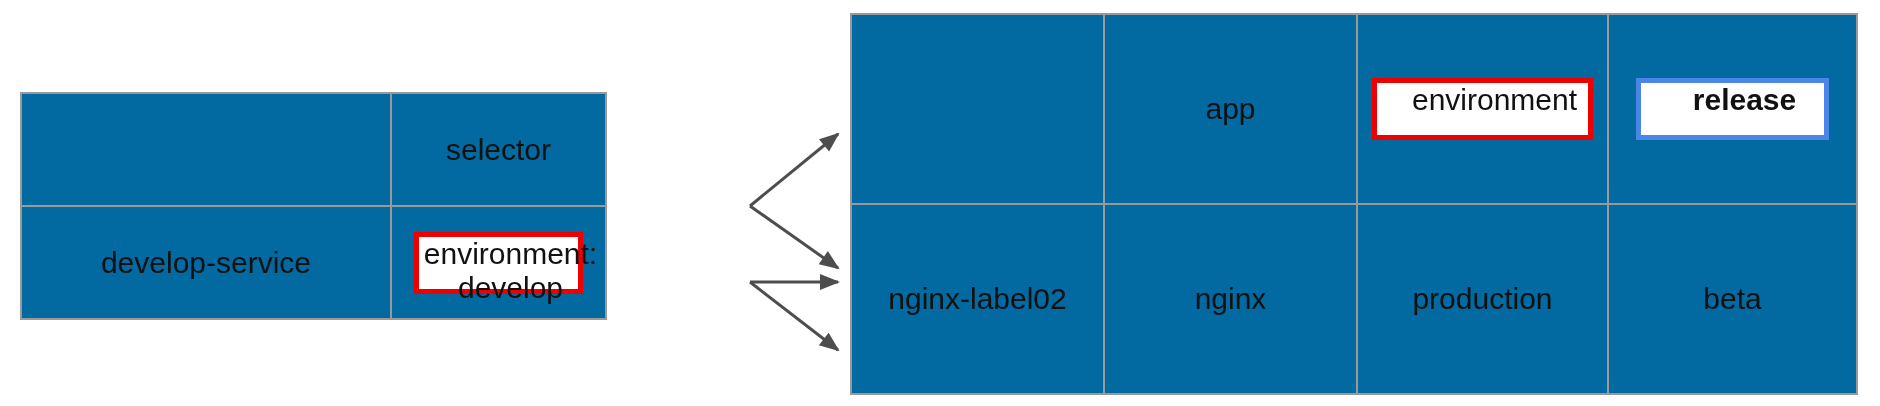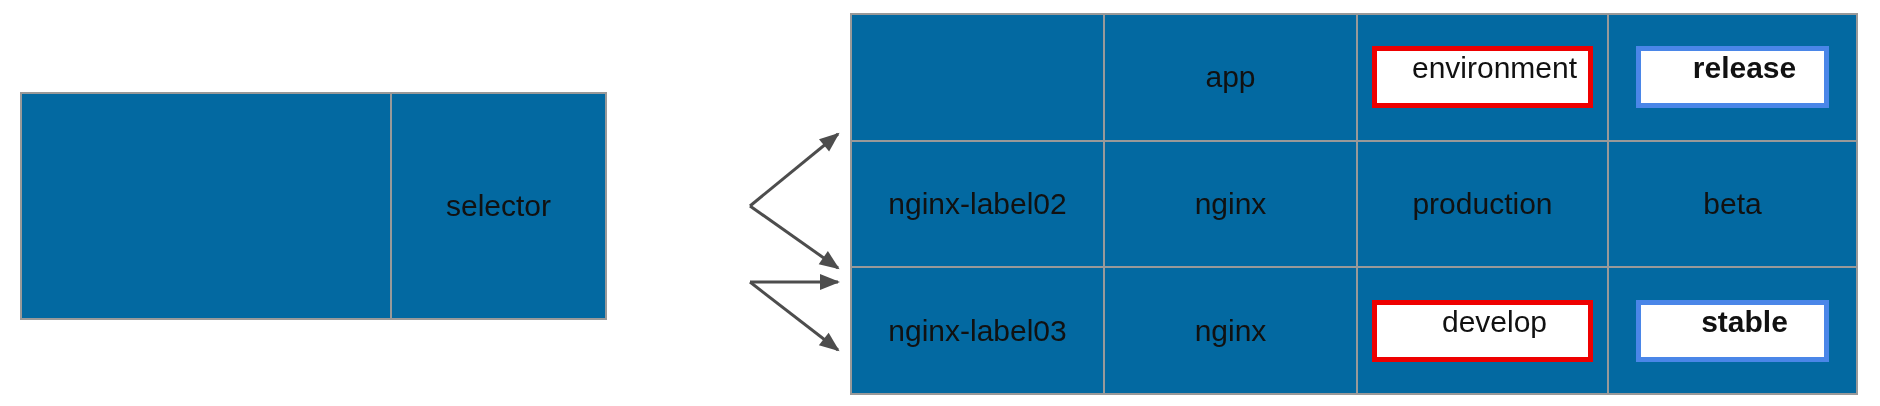--- a/index.html
+++ b/index.html
@@ -52,20 +52,28 @@
   <table class="tbl services">
     <colgroup>
         <col style="width:370px">
         <col>
       </colgroup>
     <tbody>
       <tr>
         <td></td>
         <td>selector</td>
       </tr>
+      <tr>
+        <td>develop-service</td>
+        <td>
+          <div class="box red">
+            <span>environment: develop</span>
+          </div>
+        </td>
+      </tr>
     </tbody>
   </table>
 
   <table class="tbl pods">
     <colgroup>
         <col style="width:253px">
         <col style="width:253px">
         <col style="width:251px">
         <col>
       </colgroup>
@@ -86,34 +94,20 @@
       </tr>
 
 
       <tr>
         <td>nginx-label02</td>
         <td>nginx</td>
         <td>production</td>
         <td>beta</td>
       </tr>
 
-      <tr>
-        <td>nginx-label03</td>
-        <td>nginx</td>
-        <td>
-          <div class="box red env-box">
-            <span>develop</span>
-          </div>
-        </td>
-        <td>
-          <div class="box blue release-box">
-            <span>stable</span>
-          </div>
-        </td>
-      </tr>
 
     </tbody>
   </table>
 
   <svg class="arrows" width="1880" height="406" viewBox="0 0 1880 406">
     <defs>
       <marker id="ah" markerUnits="userSpaceOnUse" markerWidth="22" markerHeight="18" refX="19" refY="9" orient="auto">
         <path id="ah-path" d="M1,1 L21,9 L1,17 Z" fill="#4d4d4d"></path>
       </marker>
     </defs>

